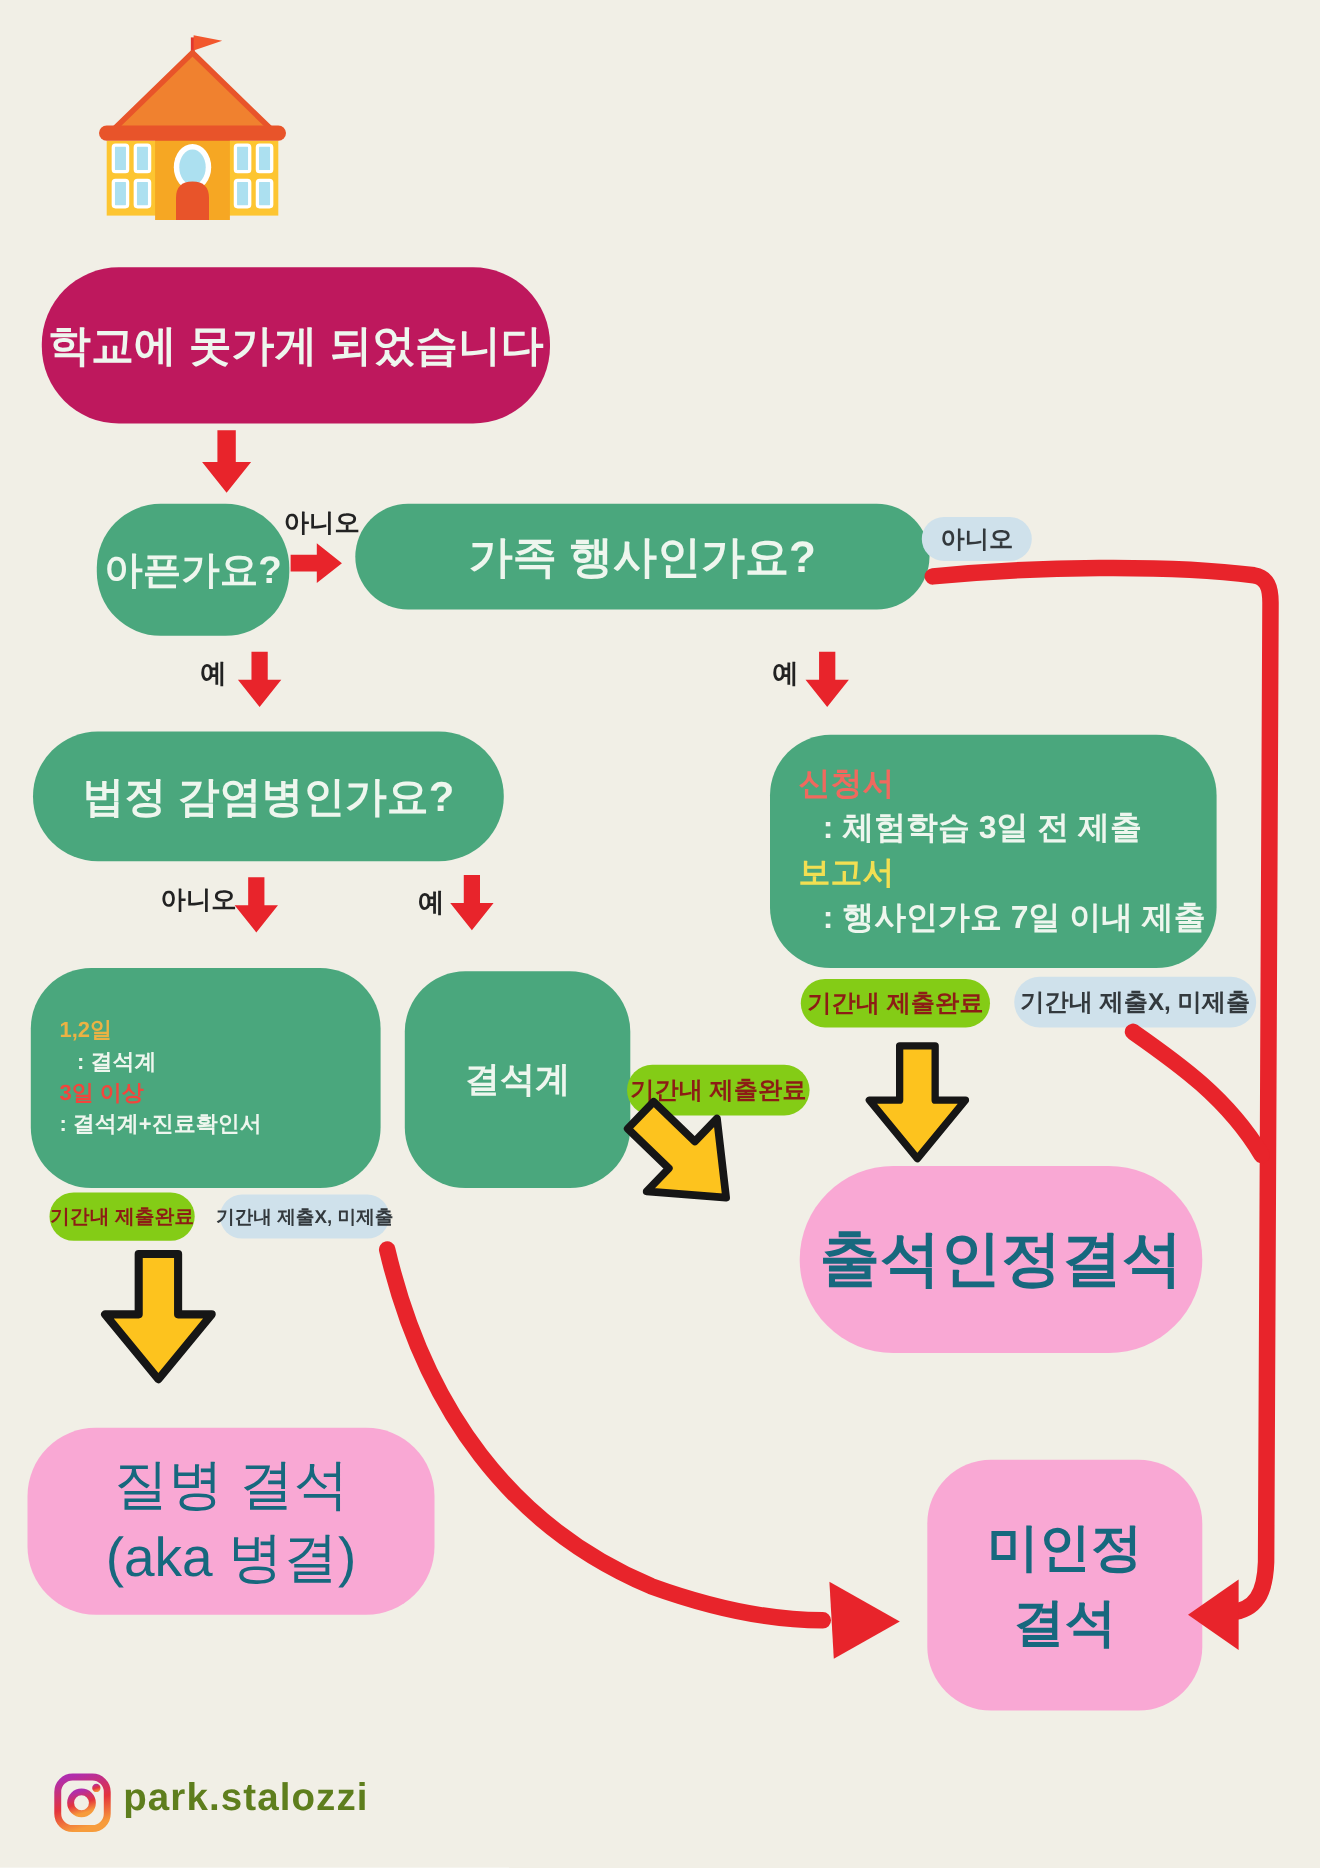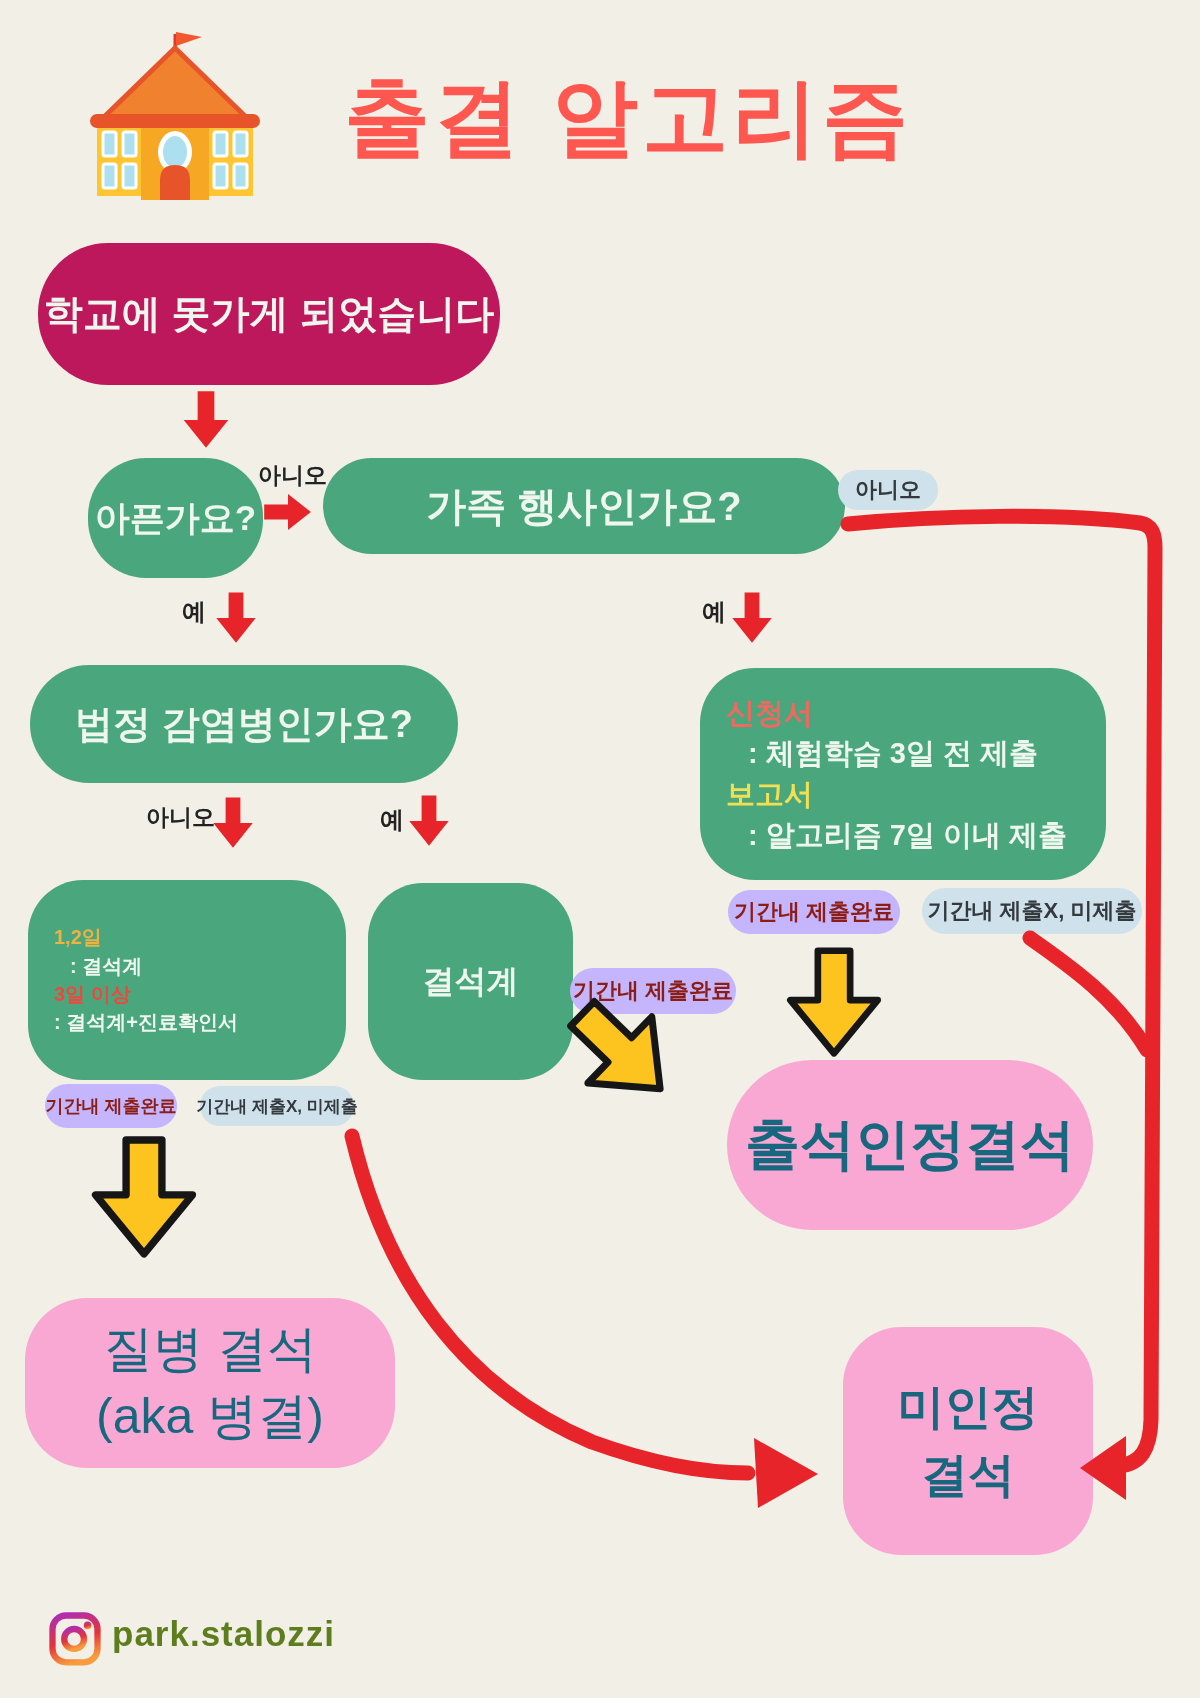--- a/index.html
+++ b/index.html
@@ -8,21 +8,21 @@
   .abs{position:absolute;}
   .box{position:absolute;display:flex;align-items:center;justify-content:center;
        font-weight:bold;color:#eef6ee;text-align:center;white-space:nowrap;}
   .green{background:#4aa77d;}
   .tealbg{background:#be185d;}
   .yellowbg{background:#f9a8d4;color:#17687e;}
   .col{flex-direction:column;}
   .left-align{align-items:flex-start;text-align:left;}
   .pill{position:absolute;display:flex;align-items:center;justify-content:center;
         border-radius:24px;font-weight:bold;white-space:nowrap;}
-  .pink{background:#c4b5fd;color:#8c1d15;}
+  .pink{background:#84cc16;color:#8c1d15;}
   .blue{background:#cfe1eb;color:#33393d;}
   .lbl{position:absolute;color:#222;font-weight:bold;white-space:nowrap;text-align:center;}
 
   #title{left:338px;top:58px;width:580px;height:120px;display:flex;align-items:center;justify-content:center;
          font-size:86px;font-weight:bold;color:#fe5750;letter-spacing:4px;white-space:nowrap;}
   #school-icon{left:75px;top:28px;width:200px;height:172px;}
 
   #box-start{left:38px;top:243px;width:462px;height:142px;border-radius:70px;font-size:39px;}
   #box-sick{left:88px;top:458px;width:175px;height:120px;border-radius:58px;font-size:35px;}
   #box-family{left:323px;top:458px;width:522px;height:96px;border-radius:60px;font-size:40px;}
@@ -111,21 +111,20 @@
       <rect x="28" y="104" width="13" height="24" rx="2"></rect>
       <rect x="48" y="104" width="13" height="24" rx="2"></rect>
       <rect x="28" y="136" width="13" height="24" rx="2"></rect>
       <rect x="48" y="136" width="13" height="24" rx="2"></rect>
       <rect x="139" y="104" width="13" height="24" rx="2"></rect>
       <rect x="159" y="104" width="13" height="24" rx="2"></rect>
       <rect x="139" y="136" width="13" height="24" rx="2"></rect>
       <rect x="159" y="136" width="13" height="24" rx="2"></rect>
     </g>
   </svg>
-  <div id="title" class="abs">출결 알고리즘</div>
 
   <div id="box-start" class="box tealbg">학교에 못가게 되었습니다</div>
 
   <div id="box-sick" class="box green">아픈가요?</div>
   <div id="lbl-no1" class="lbl">아니오</div>
   <div id="box-family" class="box green">가족 행사인가요?</div>
   <div id="pill-no-family" class="pill blue">아니오</div>
 
   <div id="lbl-yes1" class="lbl">예</div>
   <div id="lbl-yes2" class="lbl">예</div>
@@ -142,21 +141,21 @@
   </div>
 
   <div id="box-absence-cert" class="box green col">
     <div>결석계</div>
   </div>
 
   <div id="box-fieldtrip" class="box green col left-align">
     <div class="l1">신청서</div>
     <div class="l2">: 체험학습 3일 전 제출</div>
     <div class="l3">보고서</div>
-    <div class="l4">: 알고리즘 7일 이내 제출</div>
+    <div class="l4">: 행사인가요 7일 이내 제출</div>
   </div>
 
   <div id="pill-submitted-ft" class="pill pink">기간내 제출완료</div>
   <div id="pill-missed-ft" class="pill blue">기간내 제출X, 미제출</div>
   <div id="pill-submitted-l" class="pill pink">기간내 제출완료</div>
   <div id="pill-missed-l" class="pill blue">기간내 제출X, 미제출</div>
   <div id="pill-submitted-c" class="pill pink">기간내 제출완료</div>
 
   <div id="box-recognized" class="box yellowbg">출석인정결석</div>
   <div id="box-illness" class="box yellowbg col">

